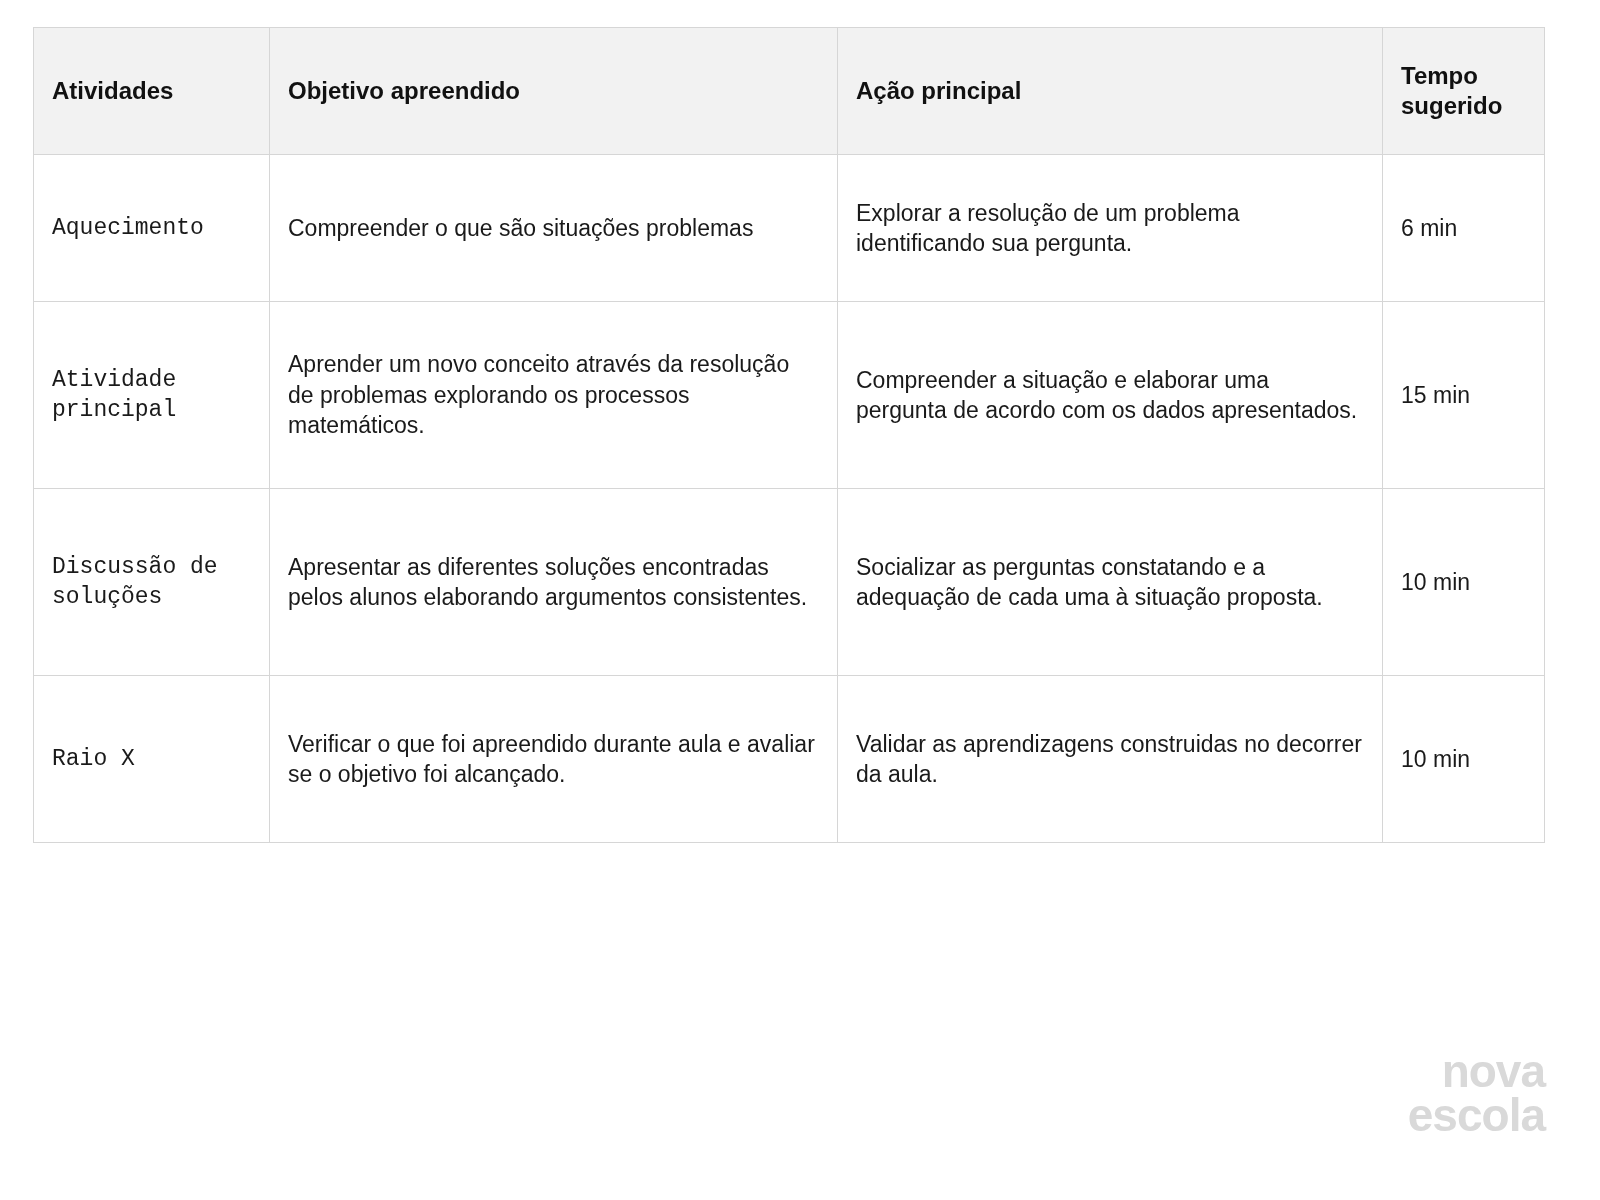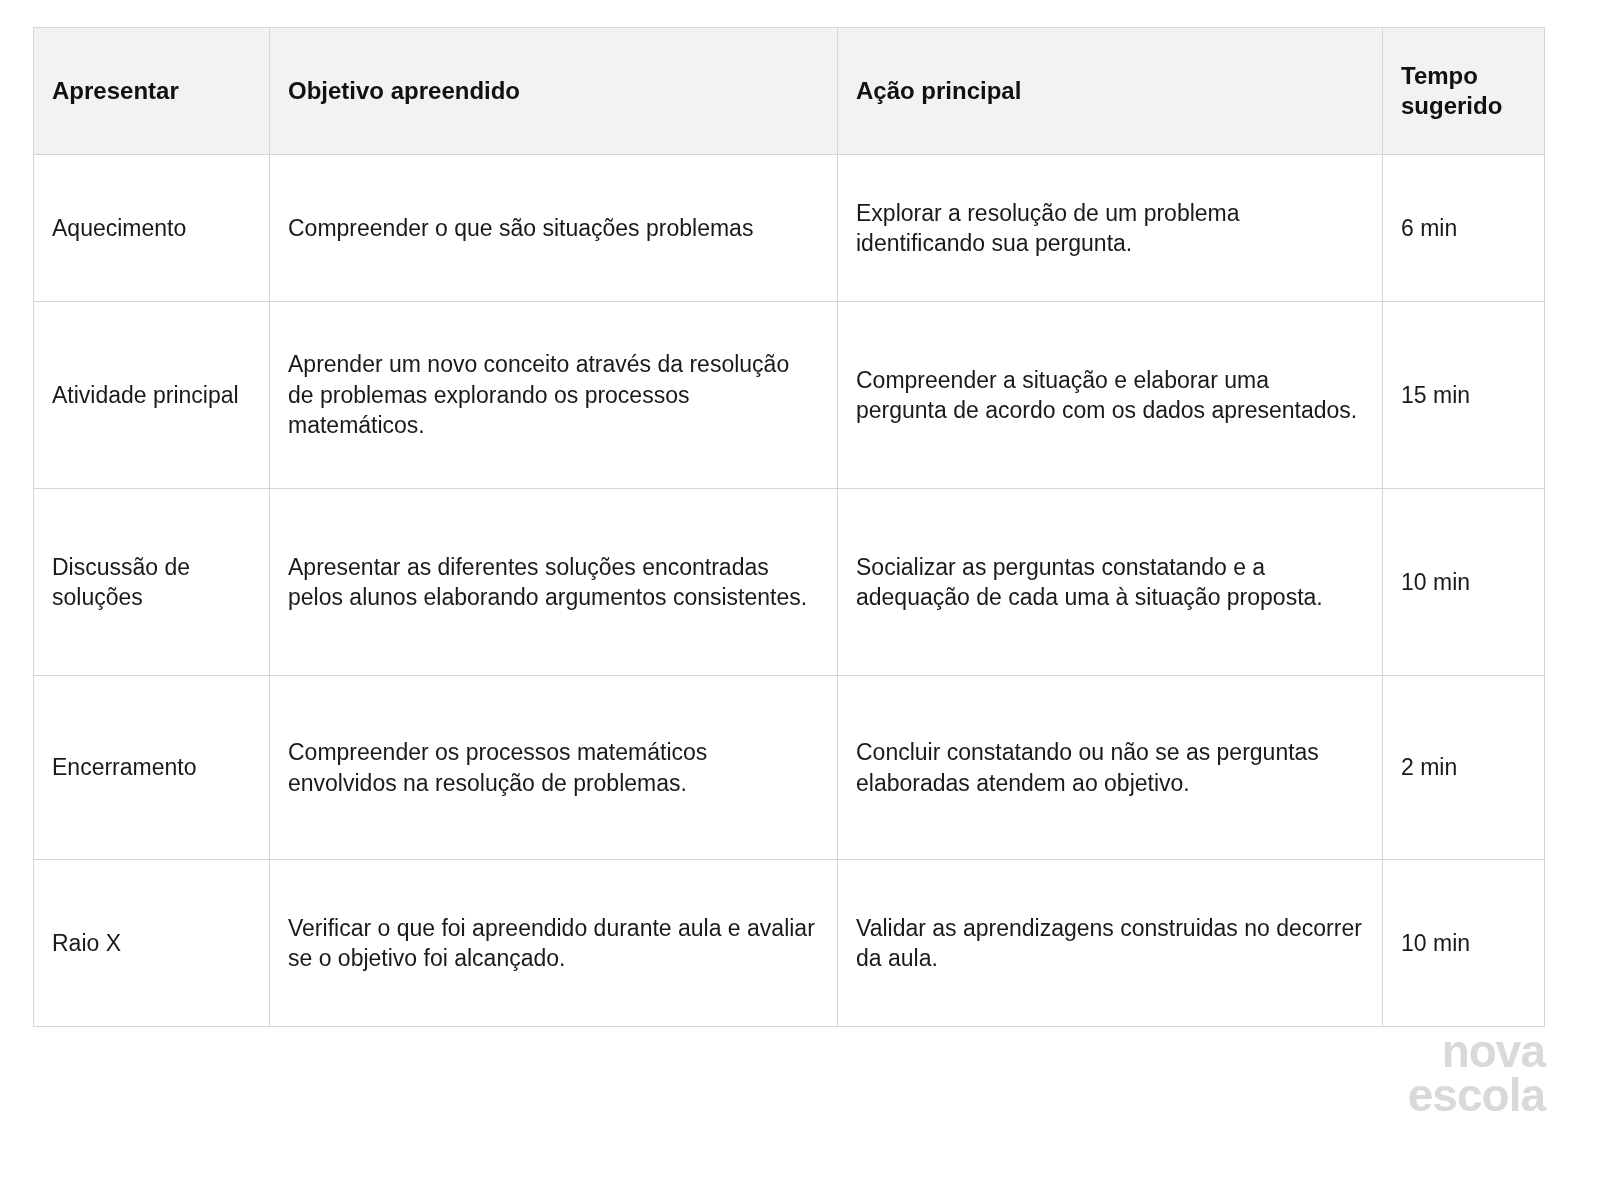--- a/index.html
+++ b/index.html
@@ -64,20 +64,21 @@
   table.activities tbody td {
     font-size: 23px;
     line-height: 1.32;
     font-weight: normal;
     color: #1a1a1a;
   }
 
   td.col-atividade {
     font-size: 23px;
     line-height: 1.3;
+    font-family: Liberation Mono, monospace;
   }
   td.col-tempo {
     font-size: 23px;
   }
 
   tbody tr.row-aquecimento td      { height: 118px; }
   tbody tr.row-atividade td        { height: 158px; }
   tbody tr.row-discussao td        { height: 158px; }
   tbody tr.row-sistematizacao td   { height: 145px; }
   tbody tr.row-encerramento td     { height: 155px; }
@@ -109,21 +110,21 @@
   <div class="table-wrap">
     <table class="activities">
       <colgroup>
         <col class="c-atividades">
         <col class="c-objetivo">
         <col class="c-acao">
         <col class="c-tempo">
       </colgroup>
       <thead>
         <tr>
-          <th>Apresentar</th>
+          <th>Atividades</th>
           <th>Objetivo apreendido</th>
           <th>Ação principal</th>
           <th>Tempo sugerido</th>
         </tr>
       </thead>
       <tbody>
 
         <tr class="row-aquecimento">
           <td class="col-atividade">Aquecimento</td>
           <td class="col-objetivo">Compreender o que são situações problemas</td>
@@ -139,36 +140,30 @@
         </tr>
 
         <tr class="row-discussao">
           <td class="col-atividade">Discussão de soluções</td>
           <td class="col-objetivo">Apresentar as diferentes soluções encontradas pelos alunos elaborando argumentos consistentes.</td>
           <td class="col-acao">Socializar as perguntas constatando e a adequação de cada uma à situação proposta.</td>
           <td class="col-tempo">10 min</td>
         </tr>
 
 
-        <tr class="row-encerramento">
-          <td class="col-atividade">Encerramento</td>
-          <td class="col-objetivo">Compreender os  processos matemáticos envolvidos na resolução de problemas.</td>
-          <td class="col-acao">Concluir constatando ou não se as perguntas elaboradas atendem ao objetivo.</td>
-          <td class="col-tempo">2 min</td>
-        </tr>
 
         <tr class="row-raiox">
           <td class="col-atividade">Raio X</td>
           <td class="col-objetivo">Verificar o que foi apreendido durante  aula e avaliar se o objetivo foi alcançado.</td>
           <td class="col-acao">Validar as aprendizagens construidas no decorrer da aula.</td>
           <td class="col-tempo">10 min</td>
         </tr>
 
       </tbody>
     </table>
   </div>
 
-  <div class="logo" style="color: rgb(217, 217, 217);">
+  <div class="logo" style="color: rgb(217, 217, 217); margin-top: 20px;">
     <span class="logo-line1">nova</span>
     <span class="logo-line2">escola</span>
   </div>
 
 </div>
 
 </body></html>

